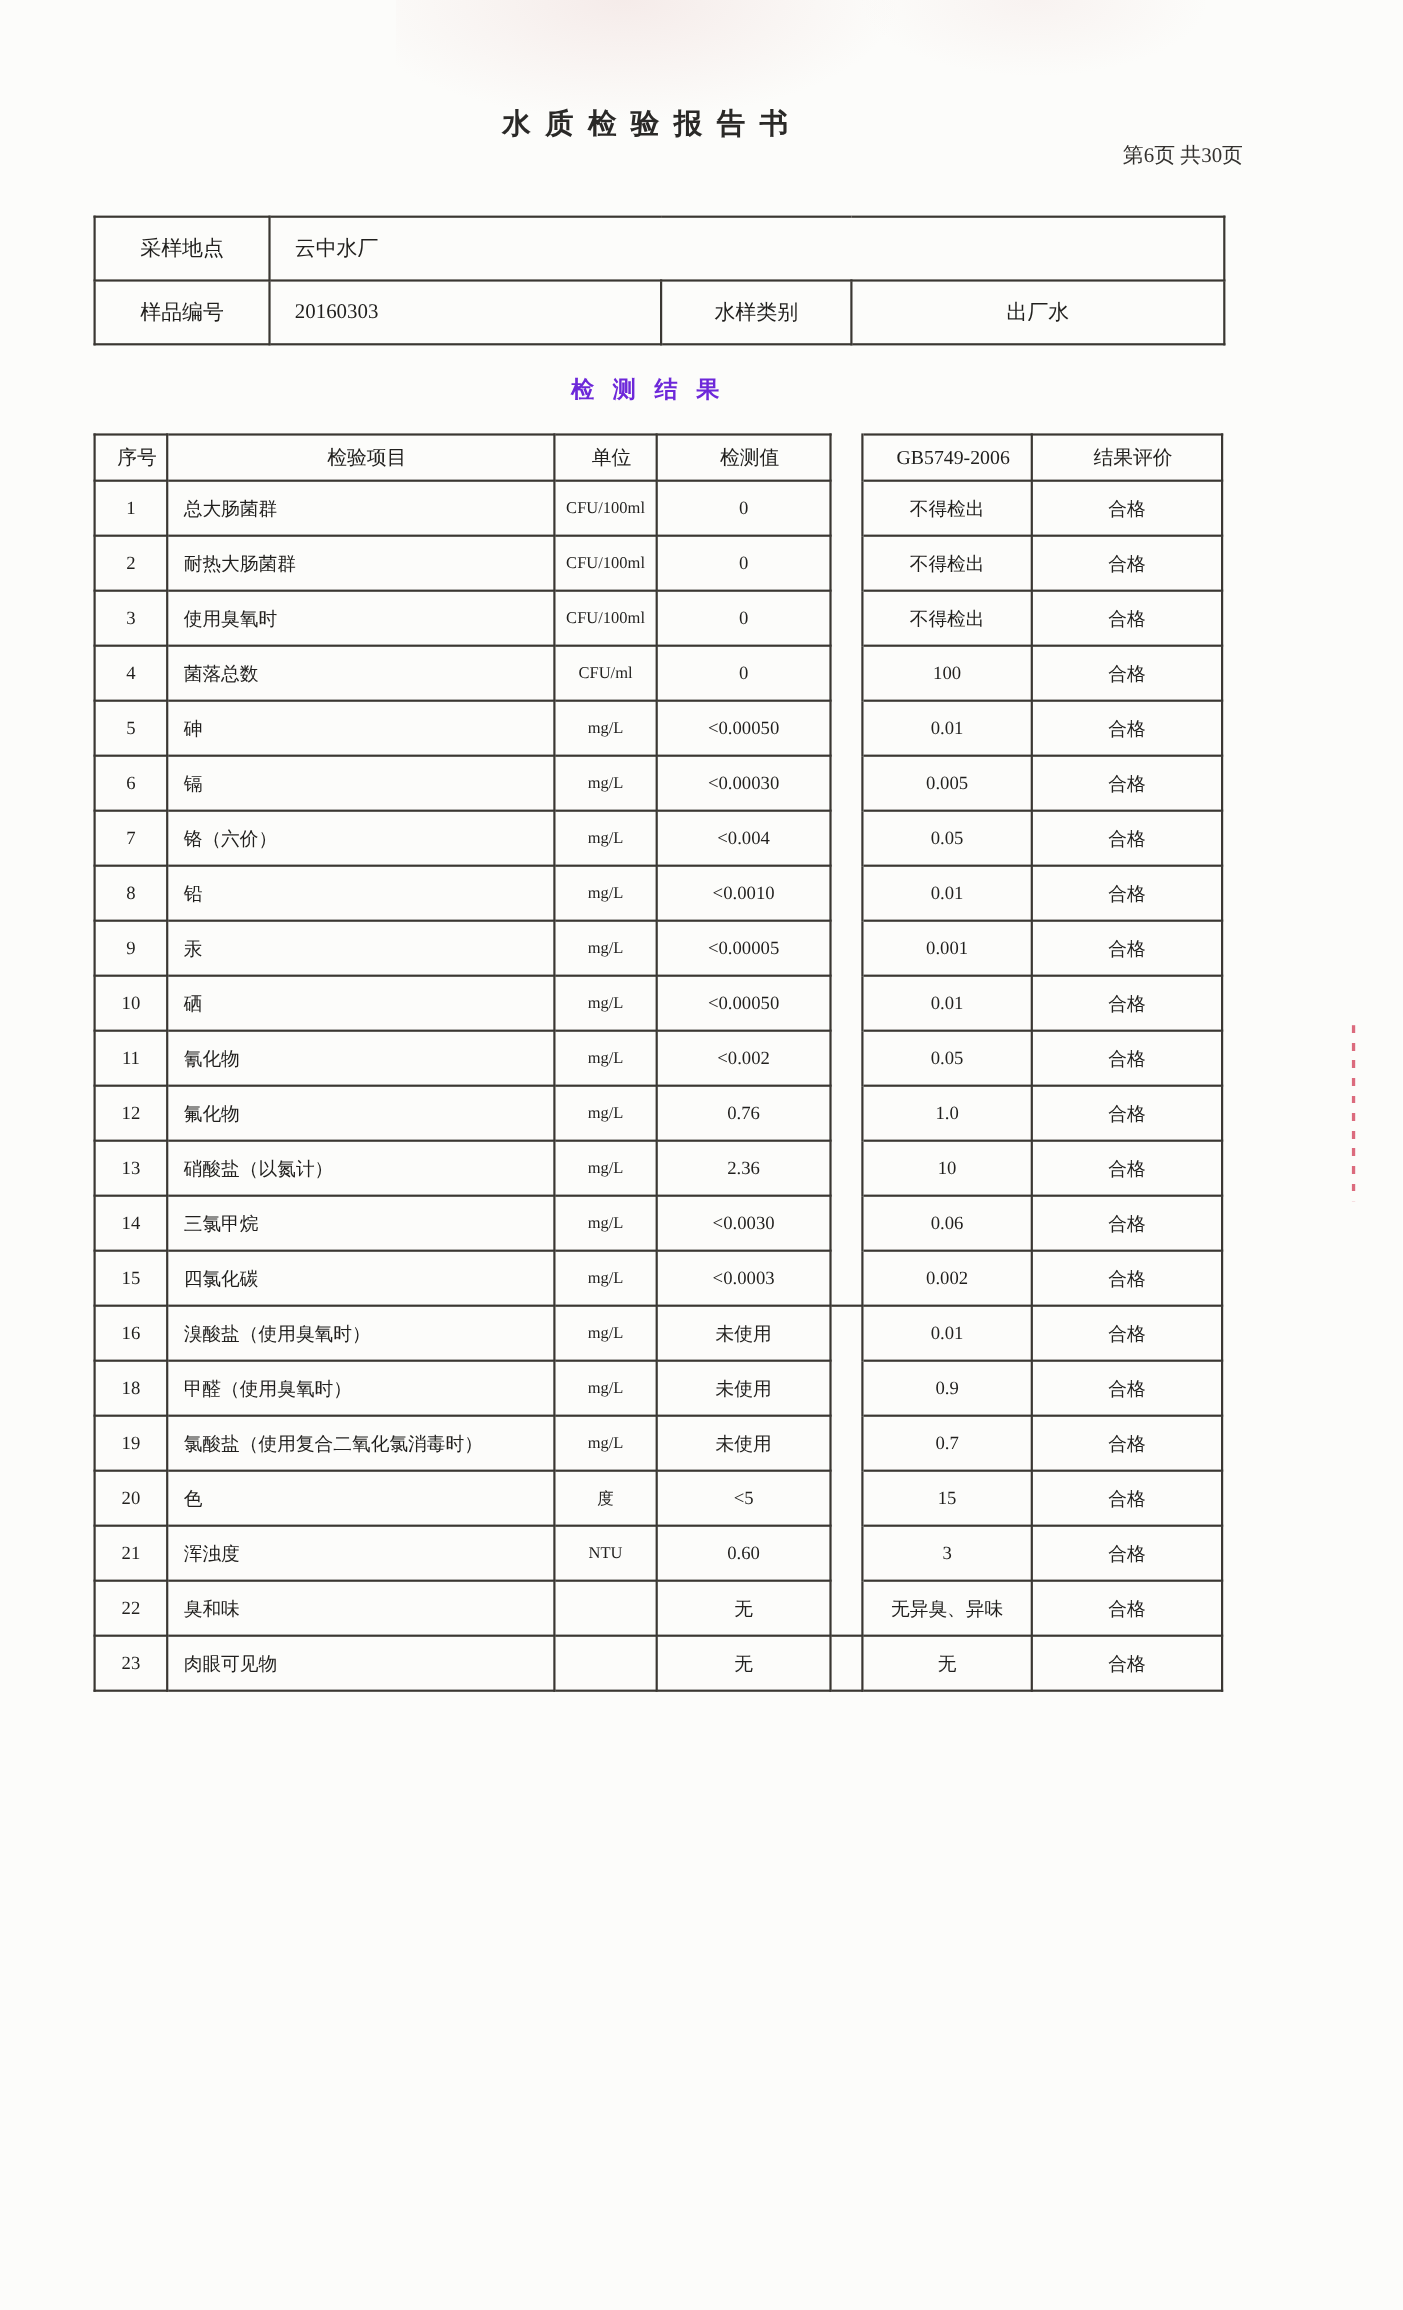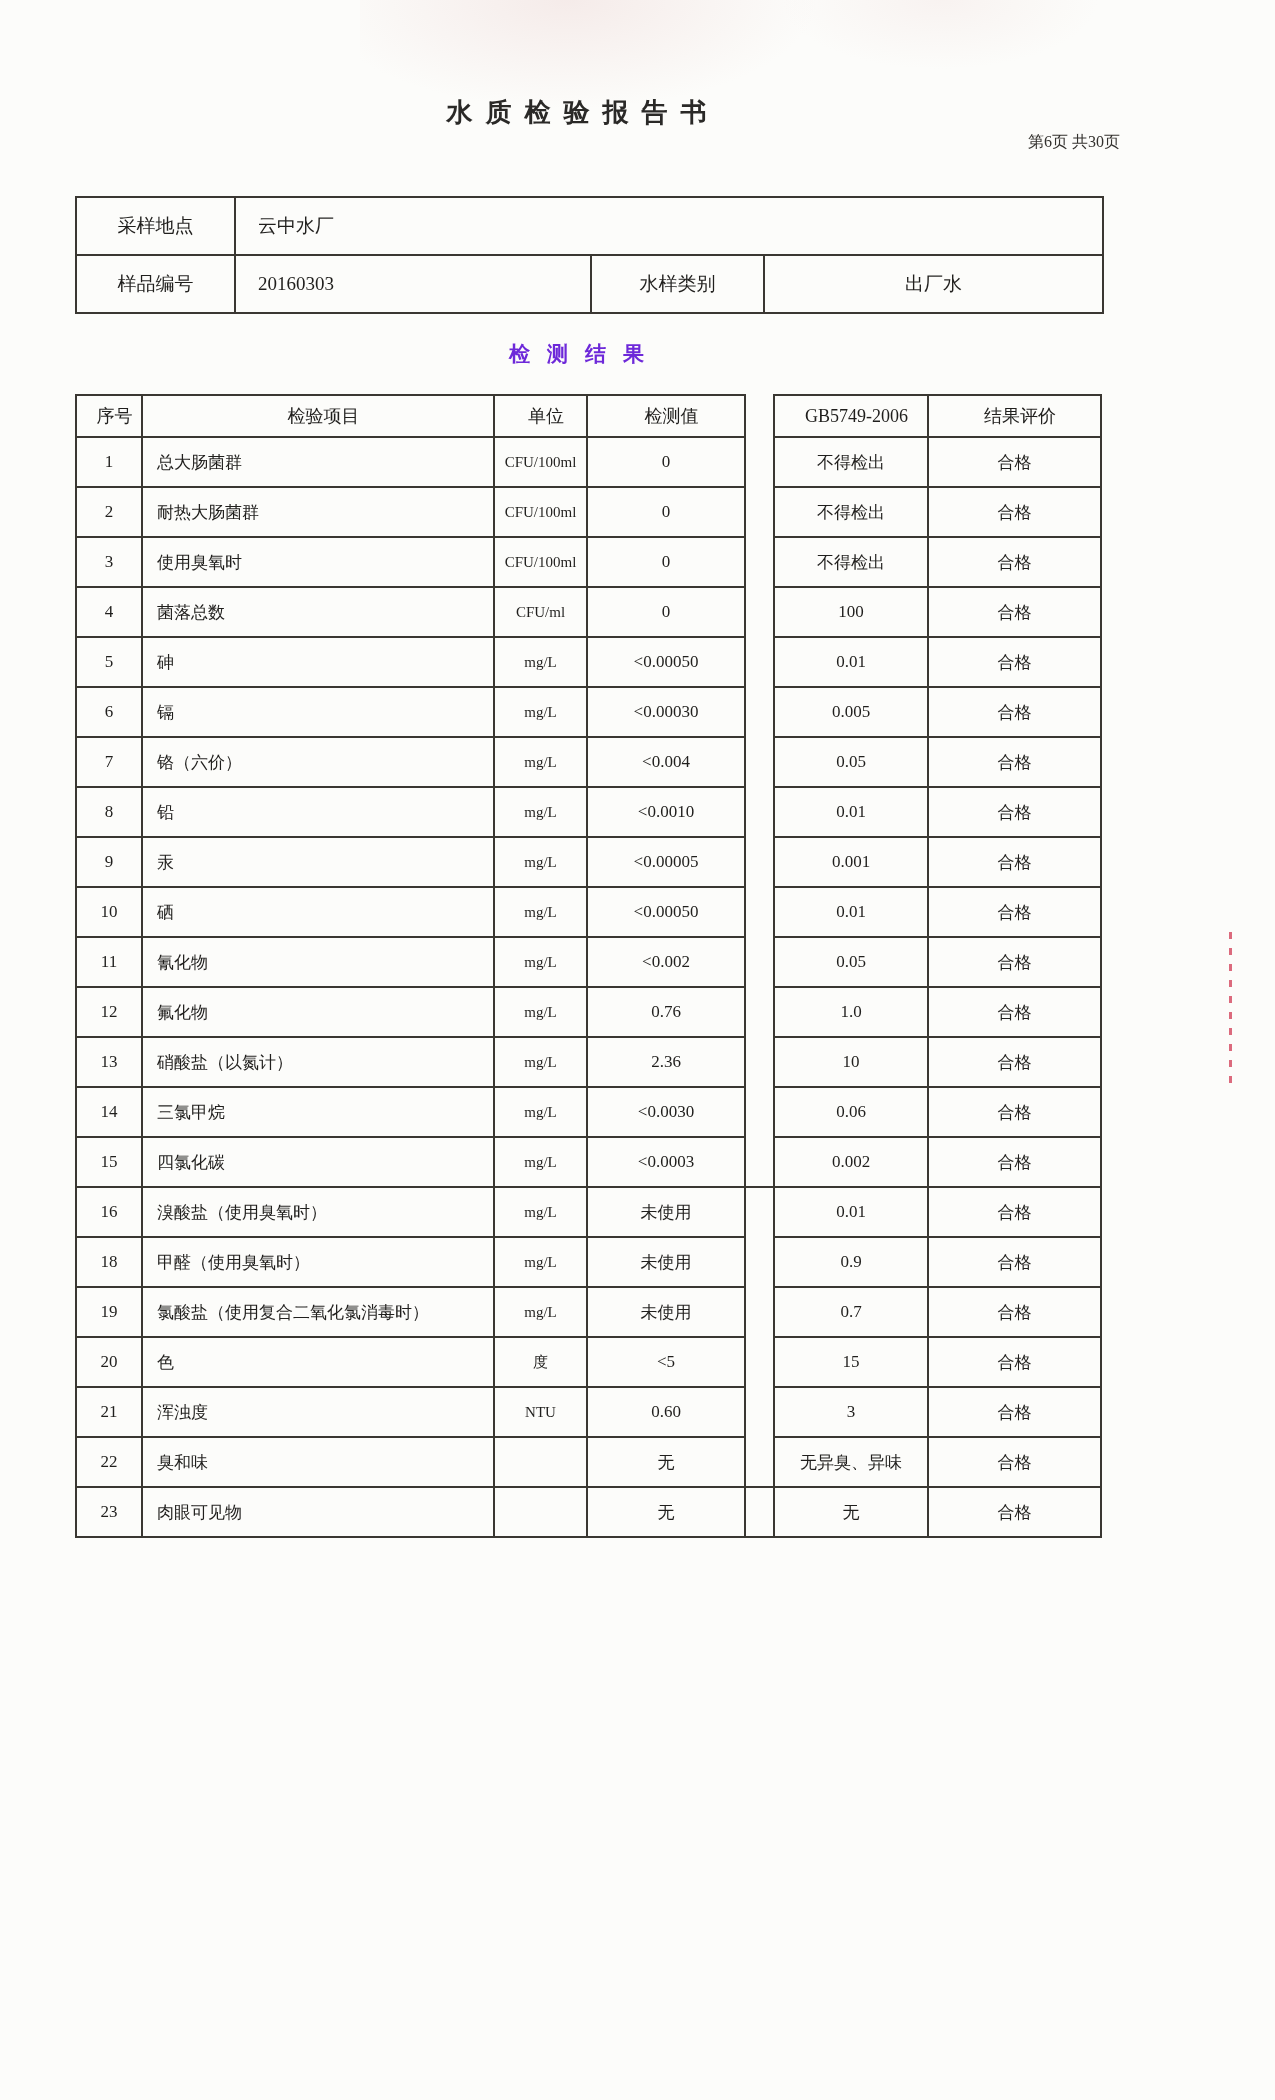--- a/index.html
+++ b/index.html
@@ -26,34 +26,34 @@
     background:radial-gradient(ellipse at 50% 0%, rgba(236,214,212,0.25), rgba(255,255,255,0) 70%);
     pointer-events:none;
   }
   .red-marks {
     position:absolute; left:1229px; top:932px; width:3px; height:160px;
     background:repeating-linear-gradient(to bottom,
       rgba(202,28,58,0.65) 0 7px, rgba(202,28,58,0) 7px 16px);
     pointer-events:none;
   }
   .content {
-    position:absolute; left:75px; top:0; width:1003px;
+    position:absolute; left:85px; top:0; width:1003px;
   }
   .title {
     padding-top:96px;
     text-align:center;
     font-size:26px; font-weight:bold;
     letter-spacing:13px; text-indent:13px;
     line-height:34px;
     color:#2a2927;
   }
   .page-info {
     text-align:right;
     margin-top:2px; margin-right:-42px;
-    font-size:16px; line-height:20px;
+    font-size:19px; line-height:20px;
     color:#33312e;
   }
   table { border-collapse:collapse; table-layout:fixed; }
   td,th { border:2px solid #3a3732; font-weight:normal; overflow:hidden; }
   
   .info-table { margin-top:44px; width:1027px; font-size:19px; }
   .info-table td { height:54px; text-align:center; }
   .info-table td.val-left { text-align:left; padding-left:22px; }
   
   .section-title {

